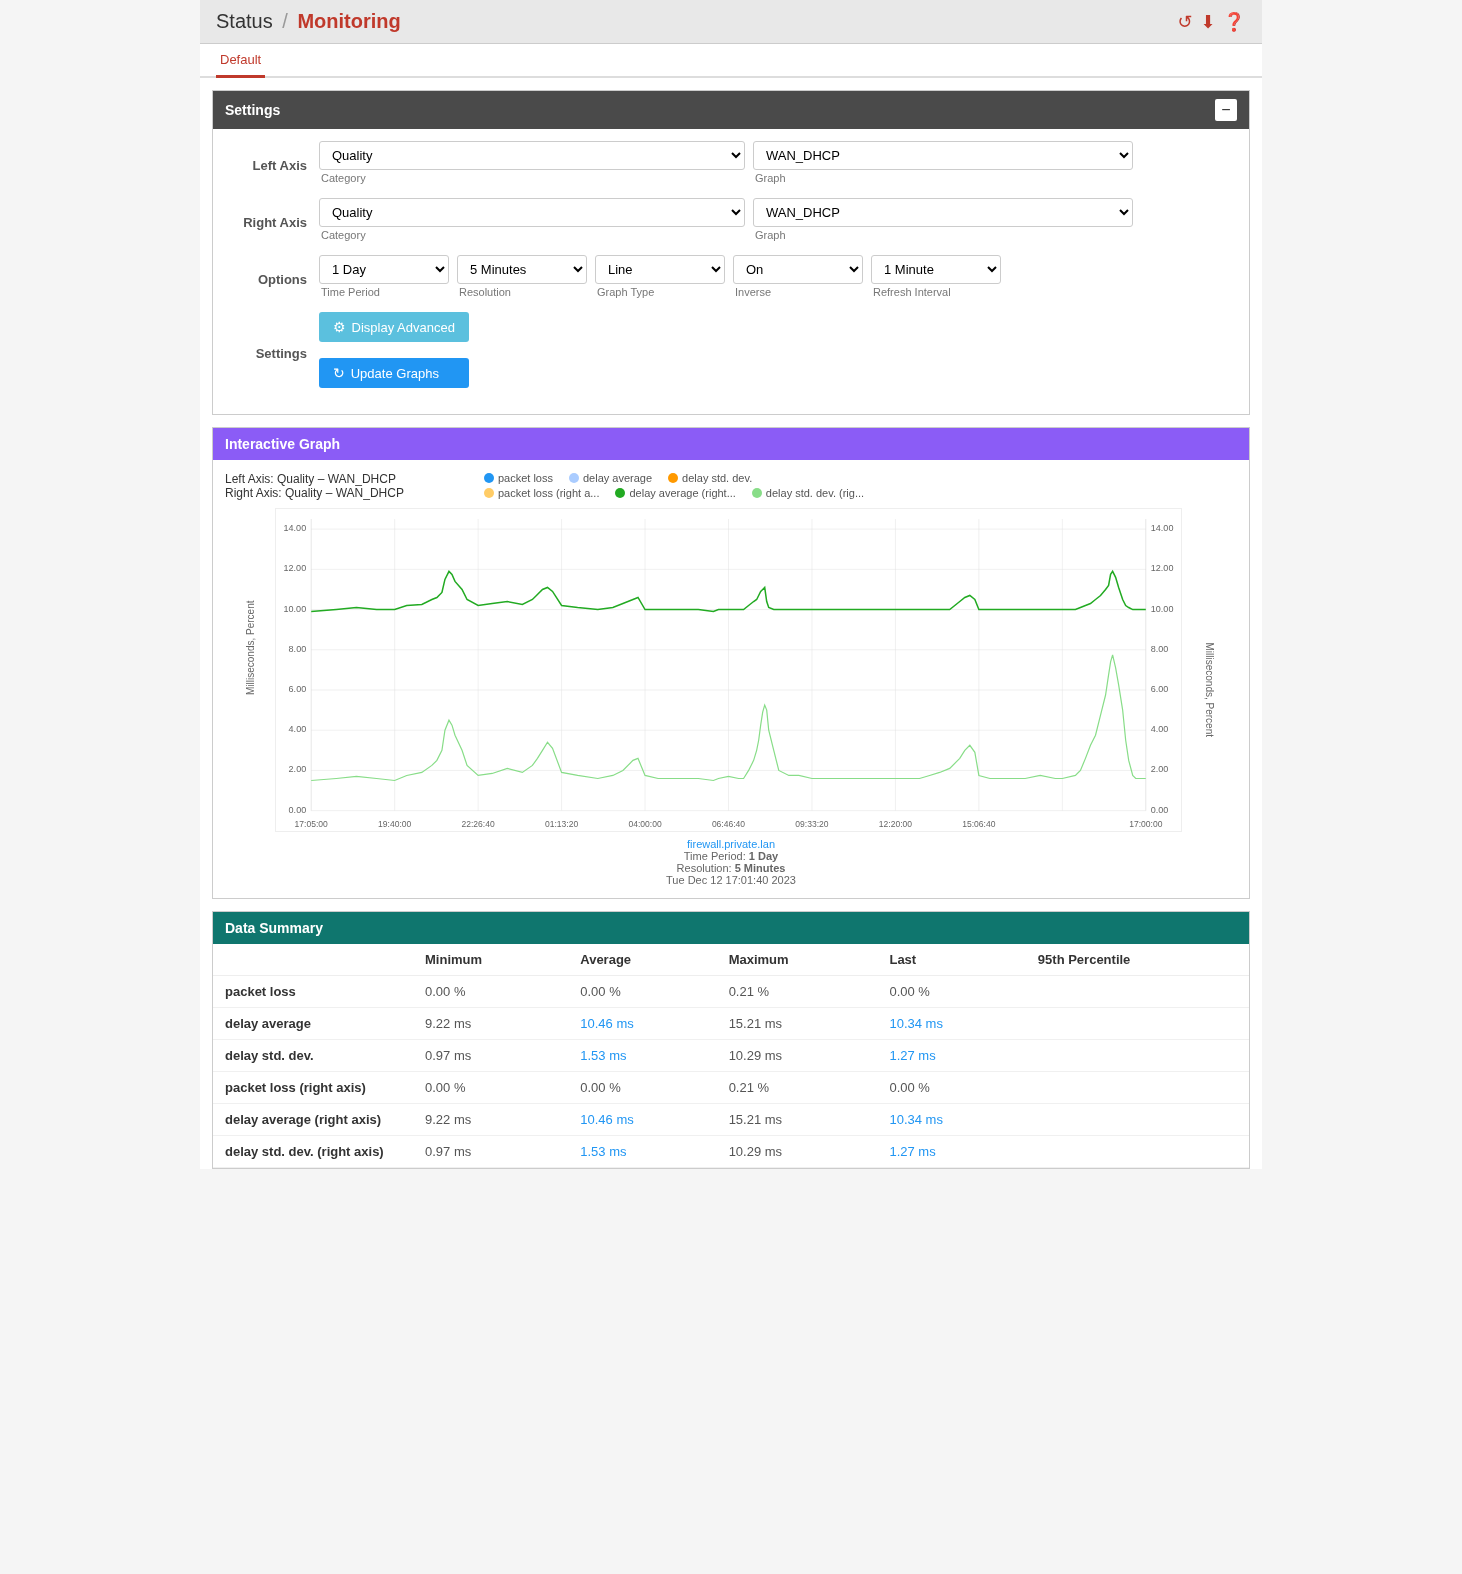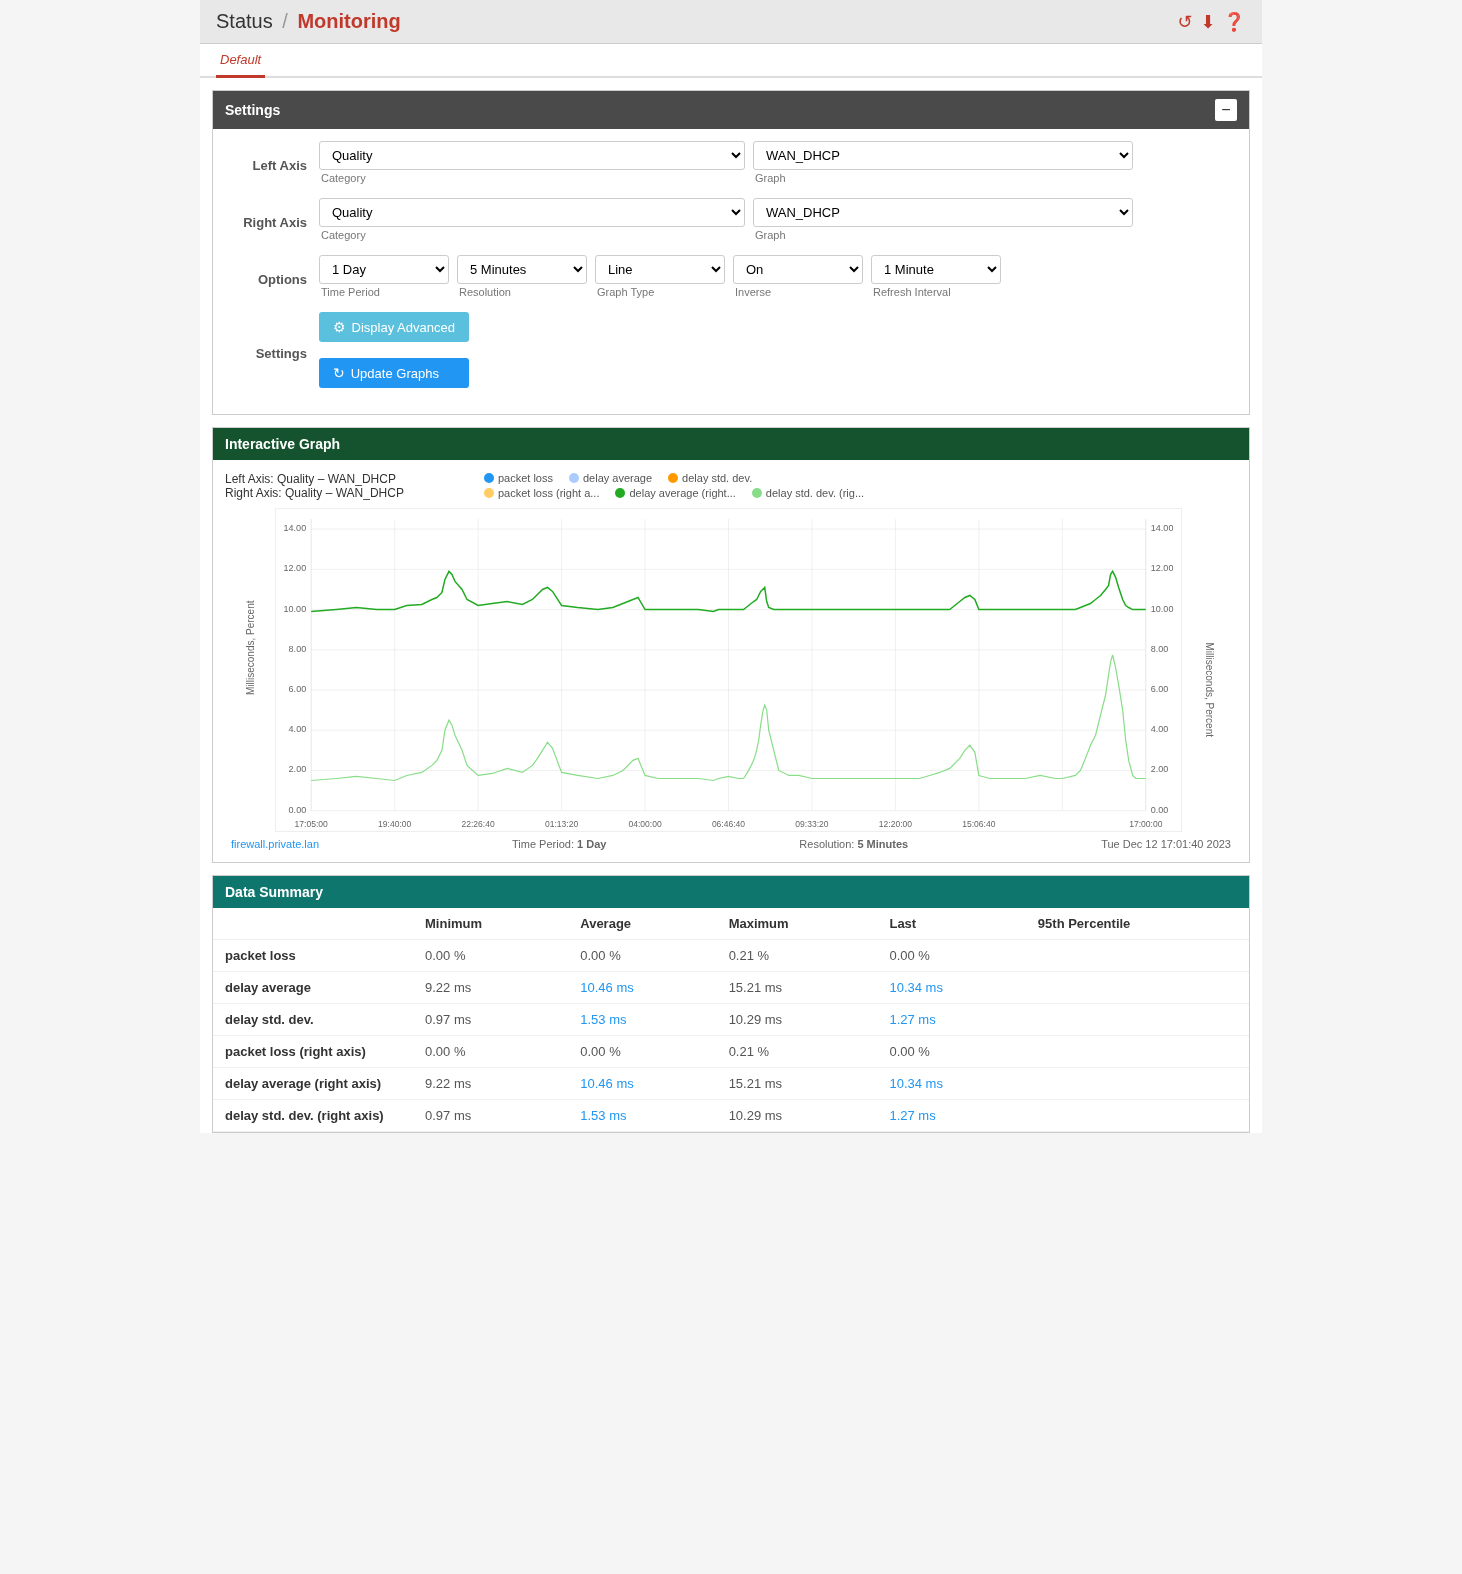--- a/index.html
+++ b/index.html
@@ -10,21 +10,21 @@
     
     .header { background: #e8e8e8; padding: 10px 16px; border-bottom: 1px solid #ccc; display: flex; align-items: center; justify-content: space-between; }
     .header-title { font-size: 20px; font-weight: normal; }
     .header-title .status { color: #333; }
     .header-title .separator { color: #999; margin: 0 4px; }
     .header-title .monitoring { color: #c0392b; font-weight: bold; }
     .header-icons { display: flex; gap: 8px; align-items: center; }
     .header-icon { color: #c0392b; font-size: 18px; cursor: pointer; }
 
     
-    .tabs { border-bottom: 2px solid #ddd; padding: 0 16px; background: #fff; font-style: italic; }
+    .tabs { border-bottom: 2px solid #ddd; padding: 0 16px; background: #fff; }
     .tab { display: inline-block; padding: 8px 4px; color: #c0392b; font-size: 13px; cursor: pointer; border-bottom: 3px solid #c0392b; margin-bottom: -2px; }
 
     
     .settings-panel { border: 1px solid #ccc; margin: 12px; background: #fff; }
     .settings-header { background: #4a4a4a; color: #fff; padding: 8px 12px; display: flex; justify-content: space-between; align-items: center; font-size: 14px; font-weight: bold; }
     .settings-header .minus-btn { background: #fff; color: #333; border: none; width: 22px; height: 22px; cursor: pointer; font-size: 16px; display: flex; align-items: center; justify-content: center; border-radius: 2px; }
     .settings-body { padding: 12px 16px; }
     .settings-row { display: flex; align-items: center; margin-bottom: 14px; }
     .settings-label { width: 90px; text-align: right; padding-right: 12px; padding-top: 6px; font-size: 13px; color: #555; font-weight: bold; flex-shrink: 0; }
     .settings-controls { display: flex; flex-wrap: wrap; gap: 8px; flex: 1; }
@@ -39,30 +39,30 @@
     .select-inverse { width: 130px; }
     .select-refresh { width: 130px; }
 
     
     .btn-display-advanced { background: #5bc0de; color: #fff; border: none; padding: 7px 14px; border-radius: 3px; cursor: pointer; font-size: 13px; display: flex; align-items: center; gap: 6px; }
     .btn-update-graphs { background: #2196f3; color: #fff; border: none; padding: 7px 14px; border-radius: 3px; cursor: pointer; font-size: 13px; display: flex; align-items: center; gap: 6px; margin-top: 8px; }
     .btn-icon { font-size: 14px; }
 
     
     .graph-panel { border: 1px solid #ccc; margin: 12px; background: #fff; }
-    .graph-header { background: #14532d; color: #fff; padding: 8px 12px; font-size: 14px; font-weight: bold; }
+    .graph-header { background: #8b5cf6; color: #fff; padding: 8px 12px; font-size: 14px; font-weight: bold; }
     .graph-body { padding: 12px; }
     .graph-info { display: flex; gap: 20px; margin-bottom: 8px; flex-wrap: wrap; }
     .graph-axis-labels { font-size: 12px; color: #333; }
     .graph-legend { display: flex; flex-direction: column; gap: 3px; margin-left: 60px; }
     .legend-row { display: flex; gap: 16px; }
     .legend-item { display: flex; align-items: center; gap: 4px; font-size: 11px; color: #555; }
     .legend-dot { width: 10px; height: 10px; border-radius: 50%; flex-shrink: 0; }
 
-    .chart-footer { display: flex; justify-content: space-between; align-items: flex-start; margin-top: 6px; font-size: 11px; color: #666; }
+    .chart-footer { display: flex; justify-content: space-between; align-items: center; margin-top: 6px; font-size: 11px; color: #666; flex-direction: column; }
     .chart-footer .firewall-link { color: #2196f3; text-decoration: none; }
 
     
     .summary-panel { border: 1px solid #ccc; margin: 12px; background: #fff; }
     .summary-header { background: #0f766e; color: #fff; padding: 8px 12px; font-size: 14px; font-weight: bold; }
     .summary-table { width: 100%; border-collapse: collapse; }
     .summary-table th { padding: 8px 12px; text-align: left; font-size: 13px; border-bottom: 1px solid #eee; }
     .summary-table td { padding: 8px 12px; font-size: 13px; border-bottom: 1px solid #f0f0f0; }
     .th-empty { width: 200px; }
   </style>

